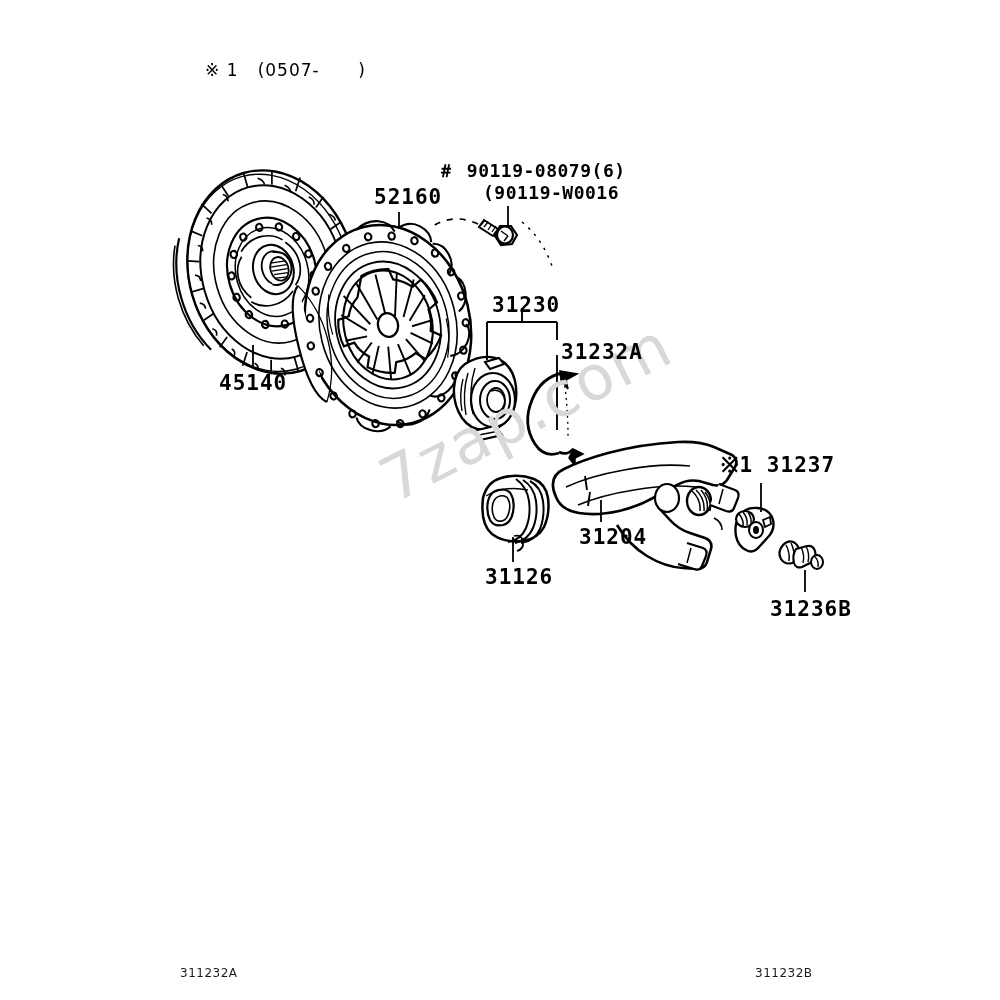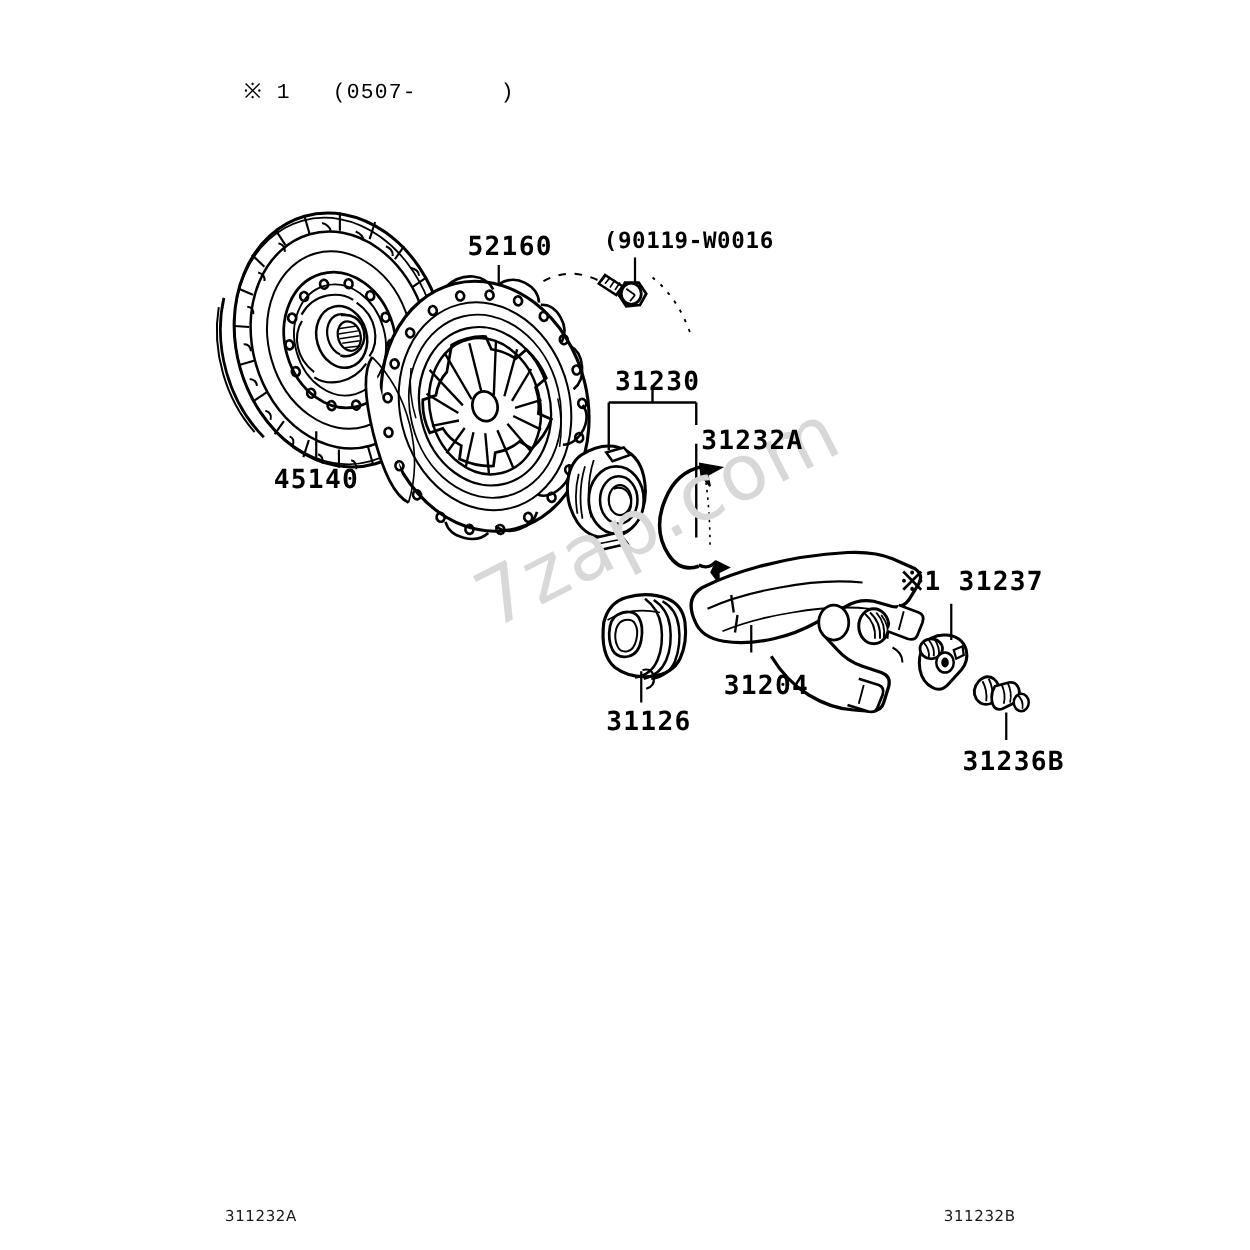--- a/index.html
+++ b/index.html
@@ -460,34 +460,35 @@
     </g>
 
     <g stroke="#000" stroke-width="1.8">
       <line x1="805" y1="570" x2="805" y2="592"></line>
     </g>
 
   </svg>
 
   <div class="watermark">7zap.com</div>
 
-  <div class="lbl lbl-note mark" style="left:195px; top:60px;font-family:Liberation Mono, monospace;">※ 1   (0507-      )</div>
+  <div class="lbl lbl-note mark" style="left:205px; top:60px;">※ 1   (0507-      )</div>
 
   <div class="lbl lbl-part" style="left:374px; top:185px;">52160</div>
 
+  <div class="lbl lbl-bolt" style="left:437px; top:159px;">＃ 90119-08079(6)</div>
 
   <div class="lbl lbl-bolt" style="left:443px; top:182px;margin-left:40px;">(90119-W0016</div>
 
   <div class="lbl lbl-part" style="left:219px; top:371px;">45140</div>
 
   <div class="lbl lbl-part" style="left:492px; top:293px;text-align:center;">31230</div>
 
   <div class="lbl lbl-part" style="left:521px; top:340px;margin-left:40px;">31232A</div>
 
-  <div class="lbl lbl-part" style="left:579px; top:525px;margin-top:11px;">31204</div>
+  <div class="lbl lbl-part" style="left:579px; top:525px;">31204</div>
 
   <div class="lbl lbl-part" style="left:485px; top:565px;">31126</div>
 
   <div class="lbl lbl-part" style="left:721px; top:450px;">※1 31237</div>
 
   <div class="lbl lbl-part" style="left:770px; top:597px;">31236B</div>
 
   <div class="lbl lbl-footer" style="left:180px; top:966px;">311232A</div>
 
   <div class="lbl lbl-footer" style="left:755px; top:966px;">311232B</div>

